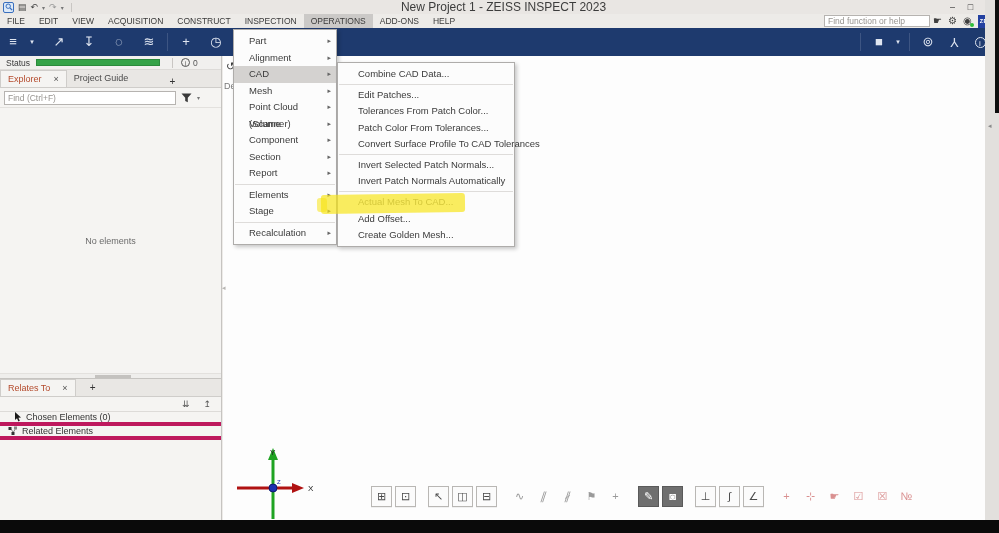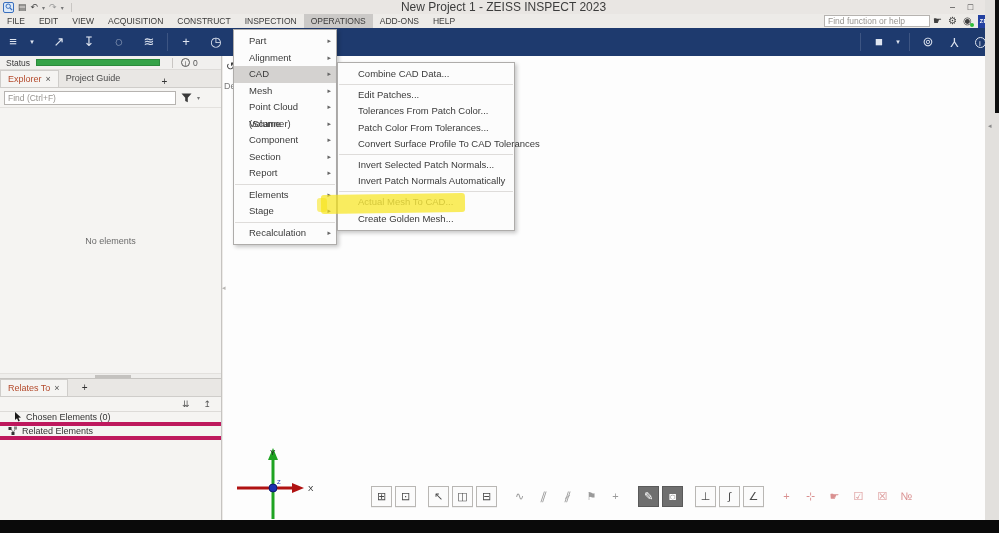--- a/index.html
+++ b/index.html
@@ -41,21 +41,21 @@
 
   
   .leftpanel{position:absolute;left:0;top:56px;width:222px;height:464px;background:#f5f4f2;border-right:1px solid #c6c4c1;}
   .statusrow{height:14px;display:flex;align-items:center;font-size:8.5px;color:#3a3a3a;border-bottom:1px solid #dddbd8;background:#f1f0ee;}
   .statusrow .lbl{padding:0 6px;}
   .greenbar{width:124px;height:7px;background:#35a348;border:1px solid #2b8a3c;}
   .st-sep{width:1px;height:10px;background:#c9c6c3;margin:0 8px 0 12px;}
   .mini-circle{width:9px;height:9px;border-radius:50%;border:1px solid #555;font-size:6.5px;line-height:9px;text-align:center;color:#555;}
   .st-count{margin-left:3px;color:#555;}
   .tabsrow{height:18px;display:flex;align-items:flex-end;background:#e9e7e4;border-bottom:1px solid #cfcdca;font-size:9px;}
-  .tab{height:17px;line-height:17px;padding:0 7px;color:#4a4a4a;display:flex;align-items:center;gap:4px;}
+  .tab{height:17px;line-height:17px;padding:0 7px;color:#4a4a4a;display:flex;align-items:center;gap:12px;}
   .tab.active{background:#f5f4f2;border:1px solid #cfcdca;border-bottom:none;color:#b44a2c;}
   .tab .x{color:#555;font-size:9px;}
   .tab-add{width:26px;text-align:center;color:#333;font-size:10px;margin-left:24px;}
   .findrow{height:20px;display:flex;align-items:center;padding:0 4px;gap:5px;border-bottom:1px solid #e3e1de;}
   .findinput{flex:0 0 172px;height:14px;border:1px solid #b6b3b0;background:#fff;font-size:8.5px;padding:0 3px;color:#555;}
   .findinput::placeholder{color:#979490;}
   .funnel{display:block;}
   .explorer-body{height:265px;position:relative;font-size:9px;color:#6b6b6b;}
   .noelem{position:absolute;left:0;right:0;top:128px;text-align:center;}
   .hscroll{height:5px;background:#efeeec;position:relative;border-top:1px solid #e3e1de;}
@@ -314,18 +314,19 @@
     <div class="menusep"></div>
     <div class="cad-item">Edit Patches...</div>
     <div class="cad-item">Tolerances From Patch Color...</div>
     <div class="cad-item">Patch Color From Tolerances...</div>
     <div class="cad-item">Convert Surface Profile To CAD Tolerances</div>
     <div class="menusep"></div>
     <div class="cad-item">Invert Selected Patch Normals...</div>
     <div class="cad-item">Invert Patch Normals Automatically</div>
     <div class="menusep"></div>
     <div class="cad-item dim">Actual Mesh To CAD...</div>
+    <div class="cad-item">Add Offset...</div>
     <div class="cad-item">Create Golden Mesh...</div>
   </div>
 
   <div class="marker"></div>
 
 </div>
 
 </body></html>

